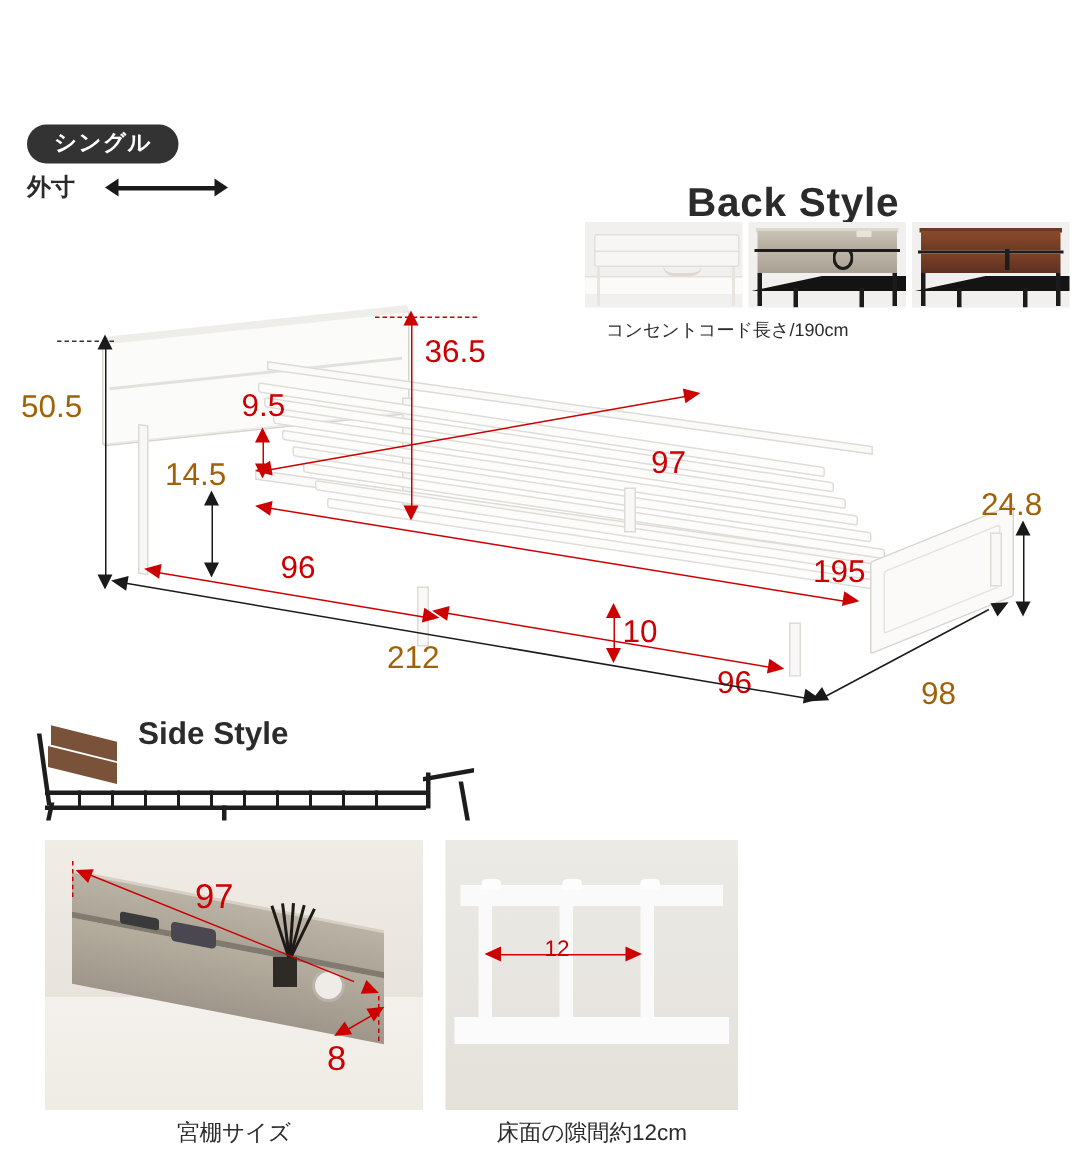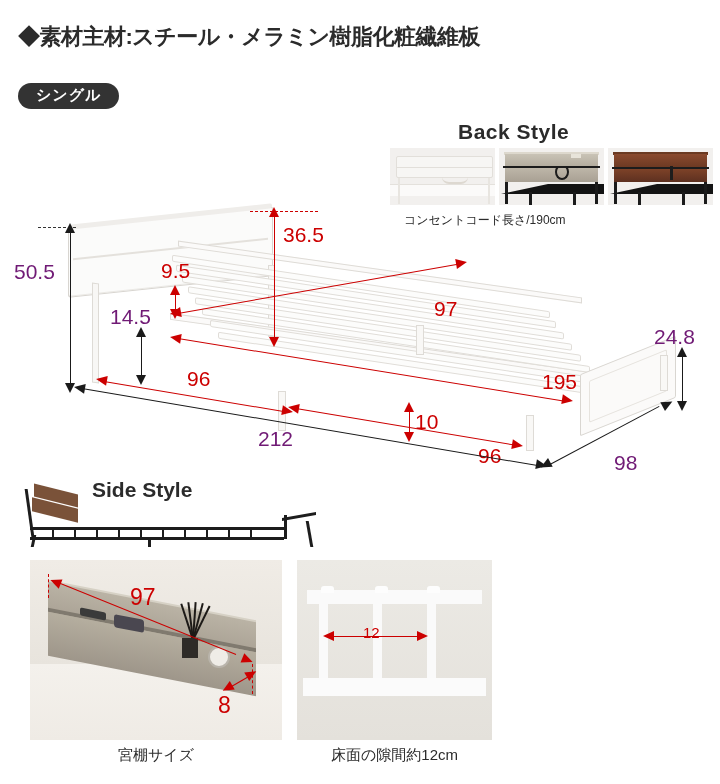--- a/index.html
+++ b/index.html
@@ -44,21 +44,21 @@
   .blk .ah.l { border-right-color: #1a1a1a; }
   .blk .ah.r { border-left-color: #1a1a1a; }
   .red .bar { background: #cc0000; }
   .red .ah.l { border-right-color: #cc0000; }
   .red .ah.r { border-left-color: #cc0000; }
   .unit-text { font-size: 16px; margin-top: 5px; }
 
   
   .back-title {
     position: absolute; left: 458px; top: 120px;
-    font-size: 21px; font-weight: bold; letter-spacing: 0.5px;
+    font-size: 27px; font-weight: bold; letter-spacing: 0.5px;
   }
   .back-photos { position: absolute; left: 390px; top: 148px; display: flex; gap: 4px; }
   .bp { width: 105px; height: 57px; overflow: hidden; position: relative; background: #f2f0ee; }
   .bp .frame { position: absolute; inset: 0; }
 
   
   .w-bed .hb   { position:absolute; left:6px; top:8px; right:2px; height:22px; background:#f7f6f4; border:1px solid #e2dfda; border-radius:2px; }
   .w-bed .hb2  { position:absolute; left:6px; top:19px; right:2px; height:1px; background:#e2dfda; }
   .w-bed .deck { position:absolute; left:0px; top:36px; right:0px; height:12px; background:#fbfaf9; border-top:1px solid #e4e1dc; }
   .w-bed .lg   { position:absolute; width:2px; background:#e8e5e0; }
@@ -160,21 +160,21 @@
   .vhead.red-u { border-bottom: 10px solid #cc0000; }
   .vhead.red-d { border-top: 10px solid #cc0000; }
   .vhead.blk-u { border-bottom: 10px solid #1a1a1a; }
   .vhead.blk-d { border-top: 10px solid #1a1a1a; }
   .vline { position: absolute; width: 0; border-left-width: 1.8px; border-left-style: solid; }
   .vline.red { border-left-color: #cc0000; }
   .vline.blk { border-left-color: #1a1a1a; }
 
   .dlabel { position: absolute; font-size: 21px; white-space: nowrap; }
   .dlabel.red { color: #cc0000; }
-  .dlabel.blk { color: #701a75; }
+  .dlabel.blk { color: #a16207; }
 
   
   .side-title { position: absolute; left: 92px; top: 478px; font-size: 21px; font-weight: bold; text-align: right; }
   .side-art { position: absolute; left: 8px; top: 485px; width: 300px; height: 62px; }
   .side-art .sfill { position:absolute; background:#1d1d1d; }
   .side-art .hbrown { position:absolute; background:#7a5239; }
 
   
   .strip { position: absolute; left: 0; top: 560px; width: 720px; height: 224px; }
   .cell { position: absolute; top: 0; height: 224px; }
@@ -232,24 +232,31 @@
     background:linear-gradient(135deg,#2d2d2d,#0c0c0c);
     border-radius:8px 4px 6px 10px;
   }
   .legcap .sheen { position:absolute; left:6px; top:6px; width:16px; height:28px; background:rgba(255,255,255,.07); border-radius:6px; }
 </style>
 </head>
 <body>
 
 <div id="page">
 
-  <div class="header">◆素材主材:スチール・メラミン樹脂化粧繊維板</div>
 
   <div class="legend">
     <div class="badge">シングル</div>
+    <div class="legend-row">
+      <span class="legend-label">外寸</span>
+      <span class="arrow-demo blk">
+        <span class="ah l"></span>
+          <span class="bar"></span>
+          <span class="ah r"></span>
+      </span>
+    </div>
   </div>
 
   <div class="back-title">Back Style</div>
   <div class="back-photos">
     <div class="bp">
       <div class="frame w-bed">
         <div class="hb"></div>
           <div class="hb2"></div>
         <div class="deck"></div>
         <div class="cord"></div>

